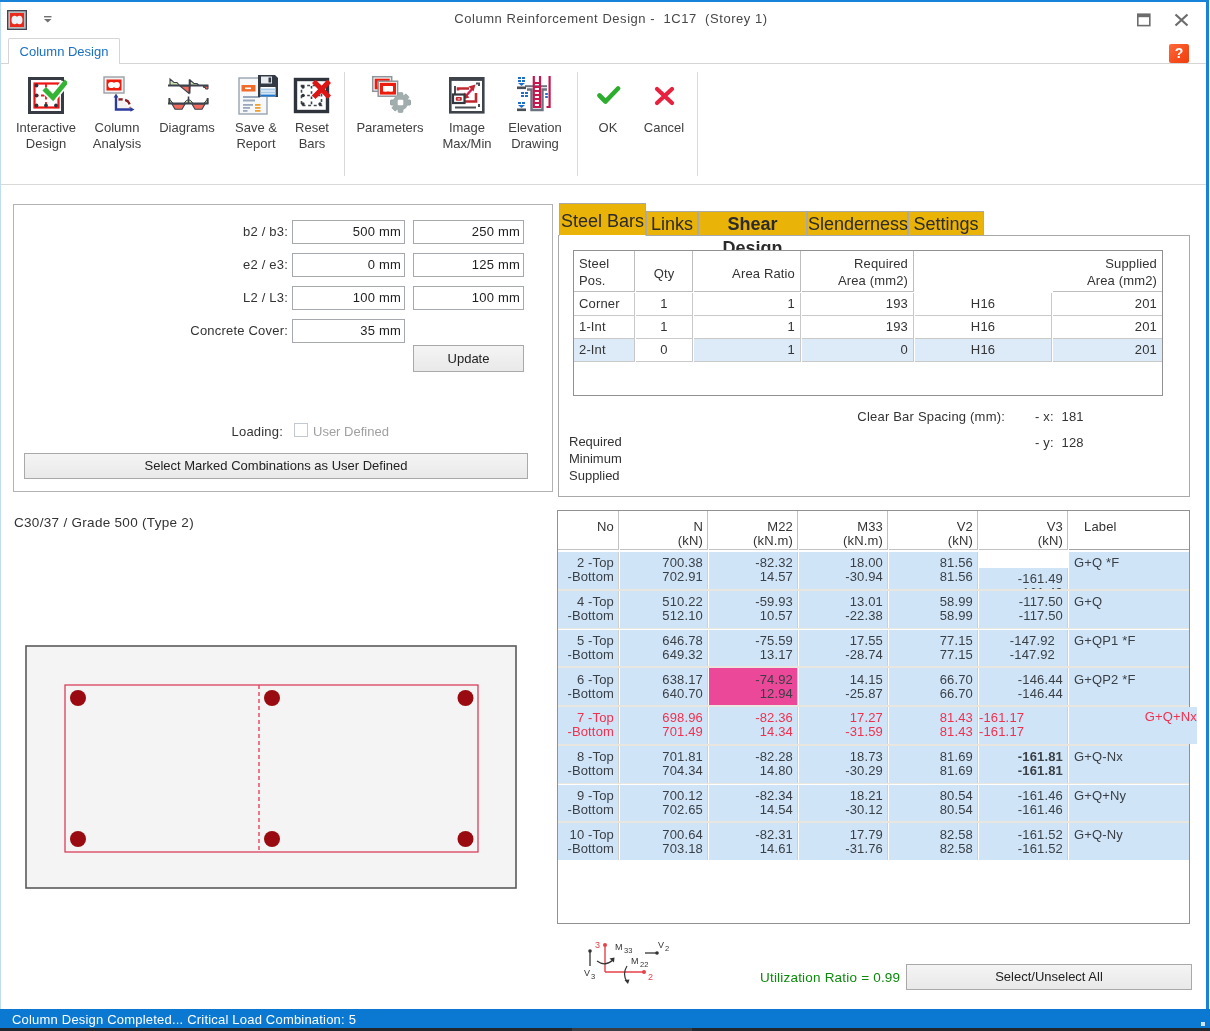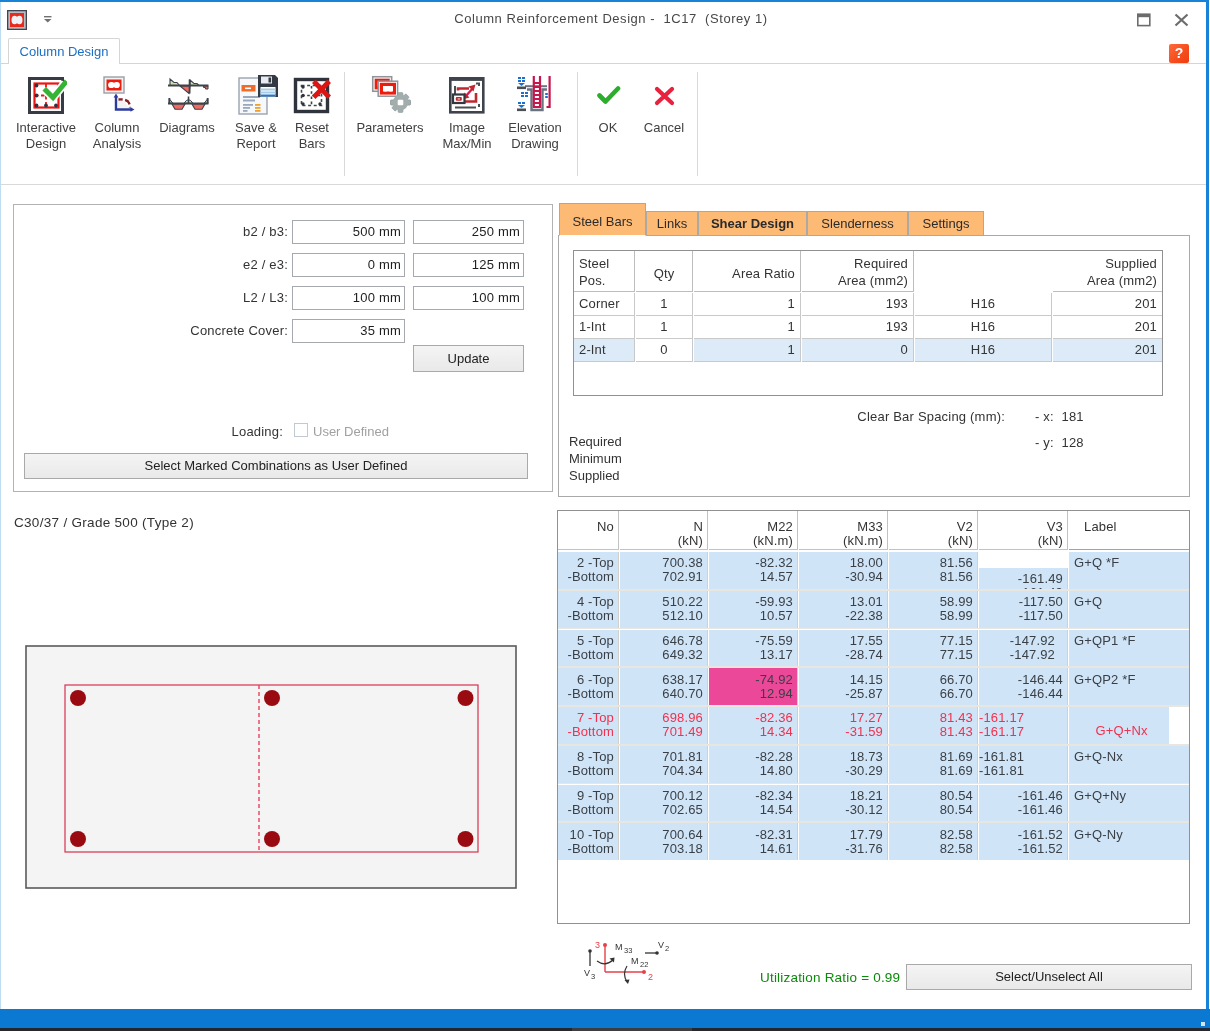--- a/index.html
+++ b/index.html
@@ -13,21 +13,21 @@
 .tab{position:absolute;left:8px;top:38px;width:112px;height:26px;background:#fff;border:1px solid #d5d5d5;border-bottom:none;border-radius:2px 2px 0 0;color:#1a70c5;text-align:center;line-height:25px;font-size:13px;}
 .helpbtn{position:absolute;left:1169px;top:44px;width:20px;height:19px;background:linear-gradient(135deg,#ff6a3c 0%,#f64e1e 55%,#ef3d0e 100%);border-radius:2px;color:#fff;font-weight:bold;text-align:center;line-height:19px;font-size:14px;}
 .ribbonline{position:absolute;left:1px;top:184px;width:1205px;height:1px;background:#d9d9d9;}
 .rsep{position:absolute;top:72px;width:1px;height:104px;background:#d9d9d9;}
 .rlabel{position:absolute;text-align:center;color:#3f3f3f;font-size:13px;line-height:15.5px;}
 .gbox{position:absolute;border:1px solid #b2b2b2;background:#fff;}
 .flabel{position:absolute;text-align:right;color:#333;font-size:13px;letter-spacing:0.2px;}
 .finput{position:absolute;border:1px solid #a5a9ae;background:#fff;text-align:right;color:#1e1e1e;font-size:13px;letter-spacing:0.2px;padding-right:3px;}
 .btn{position:absolute;background:linear-gradient(#f4f4f4,#e9e9e9);border:1px solid #a9a9a9;text-align:center;color:#222;font-size:13px;}
 .graytext{color:#a0a0a0;}
-.tabsm{position:absolute;background:#fdba74;border:1px solid #a9a9a9;text-align:center;font-size:13px;color:#2b2b2b;}
+.tabsm{position:absolute;background:#eab308;border:1px solid #a9a9a9;text-align:center;font-size:18px;color:#2b2b2b;}
 .stcell{position:absolute;font-size:13px;letter-spacing:0.15px;color:#333;overflow:hidden;white-space:nowrap;}
 .green{color:#0c8a0c;}
 </style></head>
 <body>
 <div class="win">
 <div class="topborder"></div>
     <div class="leftborder"></div>
     <div class="rightborder"></div>
     <svg class="abs" style="left:7px;top:10px" width="20" height="20">
 <rect x="0.5" y="0.5" width="19" height="19" fill="#b9bdc2" stroke="#3e4450" stroke-width="1.6"></rect>
@@ -317,28 +317,28 @@
     <div class="stcell" style="left:889px;top:668.25px;width:89px;height:36.75px;background:#cfe4f7;border-right:1px solid #d3d0ca;color:#3a3f45;line-height:14px;padding-top:4.3px;text-align:right;padding-right:4px;">66.70<br>66.70</div>
     <div class="stcell" style="left:979px;top:668.25px;width:89px;height:36.75px;background:#cfe4f7;border-right:1px solid #d3d0ca;color:#3a3f45;line-height:14px;padding-top:4.3px;text-align:right;padding-right:4px;">-146.44<br>-146.44</div>
     <div class="stcell" style="left:1069px;top:668.25px;width:120px;height:36.75px;background:#cfe4f7;color:#3a3f45;line-height:14px;padding-top:4.3px;text-align:left;padding-left:5px;">G+QP2 *F<br></div>
     <div class="abs" style="left:558px;top:705.20px;width:631px;height:1.6px;background:#e9e6e0"></div>
     <div class="stcell" style="left:558px;top:707.00px;width:61px;height:36.75px;background:#cfe4f7;border-right:1px solid #d3d0ca;color:#f2304e;line-height:14px;padding-top:4.3px;text-align:right;padding-right:4px;">7 -Top<br>-Bottom</div>
     <div class="stcell" style="left:620px;top:707.00px;width:88px;height:36.75px;background:#cfe4f7;border-right:1px solid #d3d0ca;color:#f2304e;line-height:14px;padding-top:4.3px;text-align:right;padding-right:4px;">698.96<br>701.49</div>
     <div class="stcell" style="left:709px;top:707.00px;width:89px;height:36.75px;background:#cfe4f7;border-right:1px solid #d3d0ca;color:#f2304e;line-height:14px;padding-top:4.3px;text-align:right;padding-right:4px;">-82.36<br>14.34</div>
     <div class="stcell" style="left:799px;top:707.00px;width:89px;height:36.75px;background:#cfe4f7;border-right:1px solid #d3d0ca;color:#f2304e;line-height:14px;padding-top:4.3px;text-align:right;padding-right:4px;">17.27<br>-31.59</div>
     <div class="stcell" style="left:889px;top:707.00px;width:89px;height:36.75px;background:#cfe4f7;border-right:1px solid #d3d0ca;color:#f2304e;line-height:14px;padding-top:4.3px;text-align:right;padding-right:4px;">81.43<br>81.43</div>
     <div class="stcell" style="left:979px;top:707.00px;width:89px;height:36.75px;background:#cfe4f7;border-right:1px solid #d3d0ca;color:#f2304e;line-height:14px;padding-top:4.3px;text-align:left;padding-right:4px;">-161.17<br>-161.17</div>
-    <div class="stcell" style="left:1069px;top:707.00px;width:100px;height:36.75px;background:#cfe4f7;color:#f2304e;line-height:14px;padding-top:17px;text-align:center;padding-left:5px;">G+Q+Nx<br></div>
+    <div class="stcell" style="left:1069px;top:707.00px;width:128px;height:36.75px;background:#cfe4f7;color:#f2304e;line-height:14px;padding-top:3px;text-align:right;padding-left:5px;">G+Q+Nx<br></div>
     <div class="abs" style="left:558px;top:743.95px;width:631px;height:1.6px;background:#e9e6e0"></div>
     <div class="stcell" style="left:558px;top:745.75px;width:61px;height:36.75px;background:#cfe4f7;border-right:1px solid #d3d0ca;color:#3a3f45;line-height:14px;padding-top:4.3px;text-align:right;padding-right:4px;">8 -Top<br>-Bottom</div>
     <div class="stcell" style="left:620px;top:745.75px;width:88px;height:36.75px;background:#cfe4f7;border-right:1px solid #d3d0ca;color:#3a3f45;line-height:14px;padding-top:4.3px;text-align:right;padding-right:4px;">701.81<br>704.34</div>
     <div class="stcell" style="left:709px;top:745.75px;width:89px;height:36.75px;background:#cfe4f7;border-right:1px solid #d3d0ca;color:#3a3f45;line-height:14px;padding-top:4.3px;text-align:right;padding-right:4px;">-82.28<br>14.80</div>
     <div class="stcell" style="left:799px;top:745.75px;width:89px;height:36.75px;background:#cfe4f7;border-right:1px solid #d3d0ca;color:#3a3f45;line-height:14px;padding-top:4.3px;text-align:right;padding-right:4px;">18.73<br>-30.29</div>
     <div class="stcell" style="left:889px;top:745.75px;width:89px;height:36.75px;background:#cfe4f7;border-right:1px solid #d3d0ca;color:#3a3f45;line-height:14px;padding-top:4.3px;text-align:right;padding-right:4px;">81.69<br>81.69</div>
-    <div class="stcell" style="left:979px;top:745.75px;width:89px;height:36.75px;background:#cfe4f7;border-right:1px solid #d3d0ca;color:#3a3f45;line-height:14px;padding-top:4.3px;text-align:left;padding-right:4px;">-161.81<br>-161.81</div>
+    <div class="stcell" style="left:979px;top:745.75px;width:89px;height:36.75px;background:#cfe4f7;border-right:1px solid #d3d0ca;color:#3a3f45;line-height:14px;padding-top:4.3px;text-align:right;padding-right:4px;font-weight:bold;">-161.81<br>-161.81</div>
     <div class="stcell" style="left:1069px;top:745.75px;width:120px;height:36.75px;background:#cfe4f7;color:#3a3f45;line-height:14px;padding-top:4.3px;text-align:left;padding-left:5px;">G+Q-Nx<br></div>
     <div class="abs" style="left:558px;top:782.70px;width:631px;height:1.6px;background:#e9e6e0"></div>
     <div class="stcell" style="left:558px;top:784.50px;width:61px;height:36.75px;background:#cfe4f7;border-right:1px solid #d3d0ca;color:#3a3f45;line-height:14px;padding-top:4.3px;text-align:right;padding-right:4px;">9 -Top<br>-Bottom</div>
     <div class="stcell" style="left:620px;top:784.50px;width:88px;height:36.75px;background:#cfe4f7;border-right:1px solid #d3d0ca;color:#3a3f45;line-height:14px;padding-top:4.3px;text-align:right;padding-right:4px;">700.12<br>702.65</div>
     <div class="stcell" style="left:709px;top:784.50px;width:89px;height:36.75px;background:#cfe4f7;border-right:1px solid #d3d0ca;color:#3a3f45;line-height:14px;padding-top:4.3px;text-align:right;padding-right:4px;">-82.34<br>14.54</div>
     <div class="stcell" style="left:799px;top:784.50px;width:89px;height:36.75px;background:#cfe4f7;border-right:1px solid #d3d0ca;color:#3a3f45;line-height:14px;padding-top:4.3px;text-align:right;padding-right:4px;">18.21<br>-30.12</div>
     <div class="stcell" style="left:889px;top:784.50px;width:89px;height:36.75px;background:#cfe4f7;border-right:1px solid #d3d0ca;color:#3a3f45;line-height:14px;padding-top:4.3px;text-align:right;padding-right:4px;">80.54<br>80.54</div>
     <div class="stcell" style="left:979px;top:784.50px;width:89px;height:36.75px;background:#cfe4f7;border-right:1px solid #d3d0ca;color:#3a3f45;line-height:14px;padding-top:4.3px;text-align:right;padding-right:4px;">-161.46<br>-161.46</div>
     <div class="stcell" style="left:1069px;top:784.50px;width:120px;height:36.75px;background:#cfe4f7;color:#3a3f45;line-height:14px;padding-top:4.3px;text-align:left;padding-left:5px;">G+Q+Ny<br></div>
     <div class="abs" style="left:558px;top:821.45px;width:631px;height:1.6px;background:#e9e6e0"></div>
@@ -371,15 +371,16 @@
         <text x="57" y="31" fill="#333" font-size="7.5">22</text>
 <line x1="62" y1="17" x2="73" y2="17" stroke="#333" stroke-width="1.3"></line>
 <circle cx="74" cy="17" r="1.8" fill="#333"></circle>
 <text x="75" y="12" fill="#333">V</text>
         <text x="82" y="15" fill="#333" font-size="7.5">2</text>
 </g>
 </svg>
     <div class="abs green" style="left:760px;top:970px;font-size:13.5px;letter-spacing:0.2px">Utilization Ratio = 0.99</div>
     <div class="btn" style="left:906px;top:964px;width:286px;height:26px;line-height:24px">Select/Unselect All</div>
 <div class="abs" style="left:0;top:1009px;width:1210px;height:19px;background:#0b79d2"></div>
+    <div class="abs" style="left:12px;top:1012px;color:#fff;font-size:13px;letter-spacing:0.2px">Column Design Completed... Critical Load Combination: 5</div>
     <div class="abs" style="left:0;top:1028px;width:1210px;height:3px;background:#23282e"></div>
     <div class="abs" style="left:572px;top:1028px;width:120px;height:3px;background:#3a3e42"></div>
     <div class="abs" style="left:1201px;top:1022px;width:4px;height:4px;background:#cfe6f8"></div>
 </div>
 </body></html>

